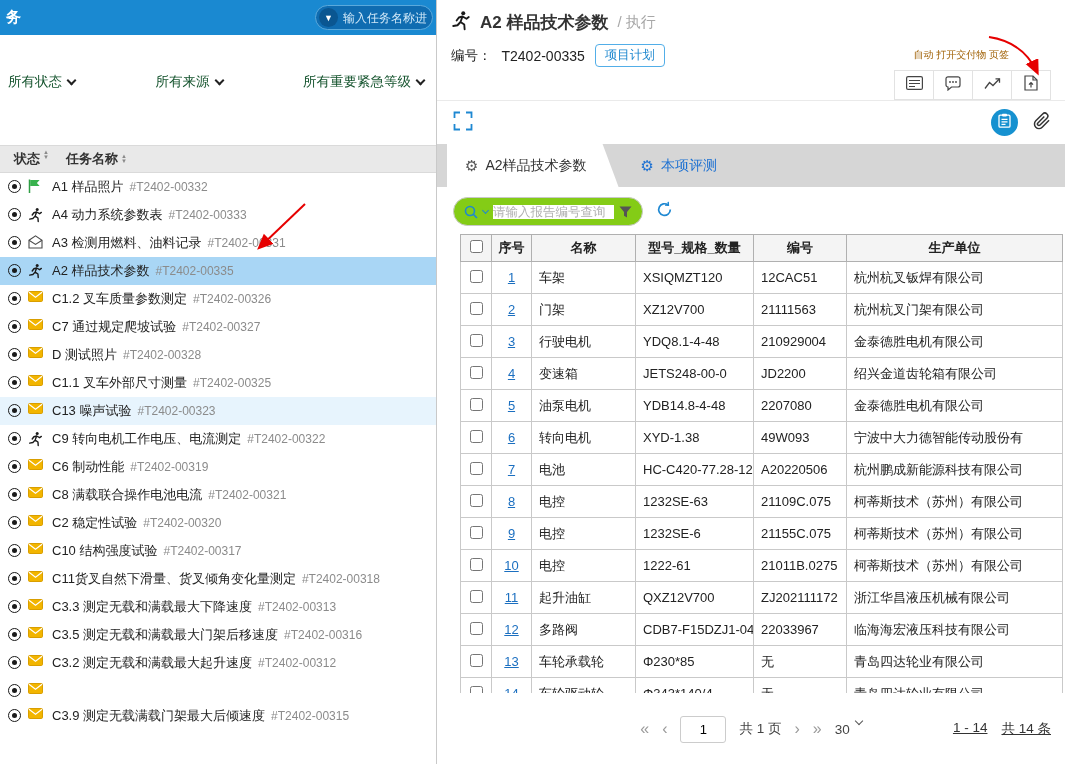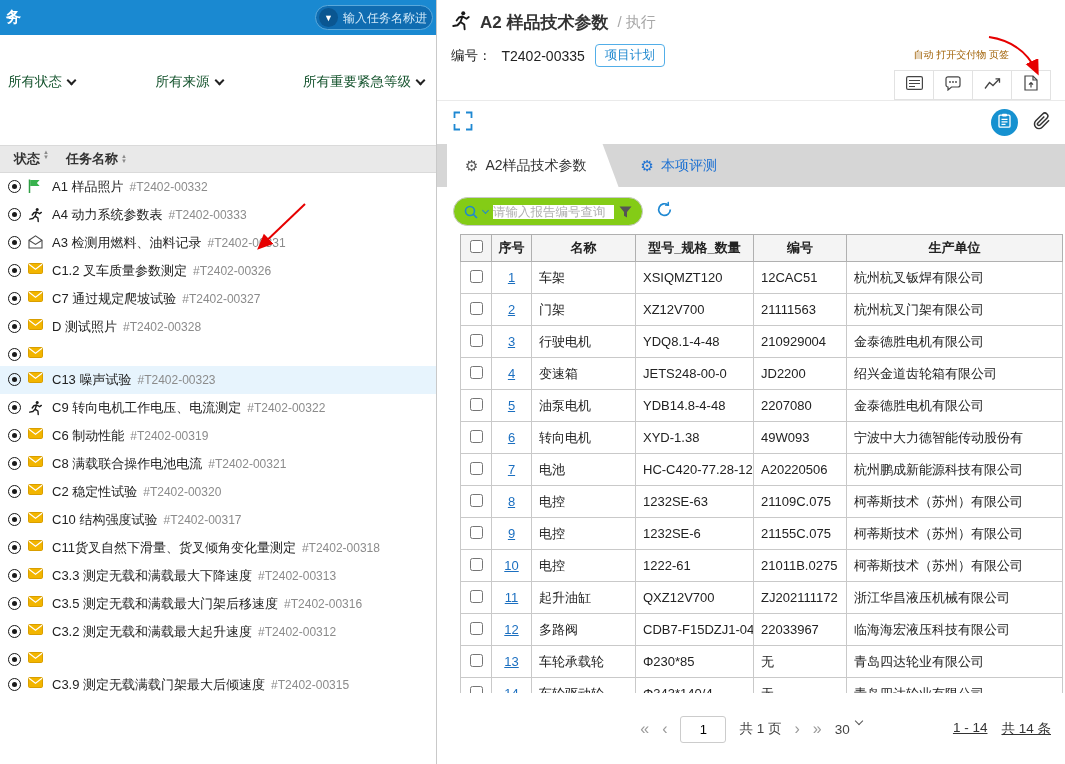--- a/index.html
+++ b/index.html
@@ -156,20 +156,30 @@
         <div class="task-row">
     <span class="status-dot"></span>
     <span class="task-icon">
             <svg width="15" height="14" viewBox="0 0 15 14" fill="none" stroke="#4a4a4a" stroke-width="1.1">
               <path d="M1 5.2 L7.5 0.8 L14 5.2 V13 H1 Z"></path>
               <path d="M1 5.2 L7.5 9.4 L14 5.2"></path>
             </svg>
           </span>
     <span class="task-text"><span class="task-name">A3 检测用燃料、油料记录</span><span class="task-number">#T2402-00331</span></span>
   </div>
+        <div class="task-row selected">
+    <span class="status-dot"></span>
+    <span class="task-icon">
+            <svg width="15" height="16" viewBox="0 0 16 16" fill="none" stroke="#1a1a1a" stroke-width="1.5" stroke-linecap="round" stroke-linejoin="round">
+              <circle cx="9.8" cy="2.2" r="1.6" fill="#1a1a1a" stroke="none"></circle>
+              <path d="M9.2 4.8 L7.6 9.2 M9.2 4.8 L12.4 6.6 L14.2 5.2 M9.2 4.8 L6.3 5.6 L4.5 8 M7.6 9.2 L10.6 11.2 L10.9 15 M7.6 9.2 L5.2 11.8 L1.8 12.4"></path>
+            </svg>
+          </span>
+    <span class="task-text"><span class="task-name">A2 样品技术参数</span><span class="task-number">#T2402-00335</span></span>
+  </div>
         <div class="task-row">
     <span class="status-dot"></span>
     <span class="task-icon">
             <svg width="15" height="11" viewBox="0 0 15 11">
               <rect x="0.5" y="0.5" width="14" height="10" rx="1.2" fill="#f2b500" stroke="#d99e00"></rect>
               <path d="M1 1.2 L7.5 6.2 L14 1.2" fill="none" stroke="#fff" stroke-width="1.1"></path>
             </svg>
           </span>
     <span class="task-text"><span class="task-name">C1.2 叉车质量参数测定</span><span class="task-number">#T2402-00326</span></span>
   </div>
@@ -194,20 +204,21 @@
     <span class="task-text"><span class="task-name">D 测试照片</span><span class="task-number">#T2402-00328</span></span>
   </div>
         <div class="task-row">
     <span class="status-dot"></span>
     <span class="task-icon">
             <svg width="15" height="11" viewBox="0 0 15 11">
               <rect x="0.5" y="0.5" width="14" height="10" rx="1.2" fill="#f2b500" stroke="#d99e00"></rect>
               <path d="M1 1.2 L7.5 6.2 L14 1.2" fill="none" stroke="#fff" stroke-width="1.1"></path>
             </svg>
           </span>
+    <span class="task-text"><span class="task-name">C1.1 叉车外部尺寸测量</span><span class="task-number">#T2402-00325</span></span>
   </div>
         <div class="task-row highlight">
     <span class="status-dot"></span>
     <span class="task-icon">
             <svg width="15" height="11" viewBox="0 0 15 11">
               <rect x="0.5" y="0.5" width="14" height="10" rx="1.2" fill="#f2b500" stroke="#d99e00"></rect>
               <path d="M1 1.2 L7.5 6.2 L14 1.2" fill="none" stroke="#fff" stroke-width="1.1"></path>
             </svg>
           </span>
     <span class="task-text"><span class="task-name">C13 噪声试验</span><span class="task-number">#T2402-00323</span></span>

